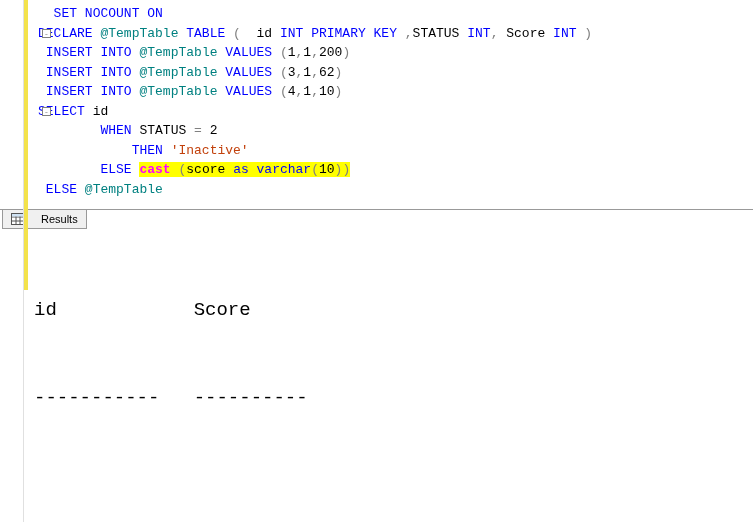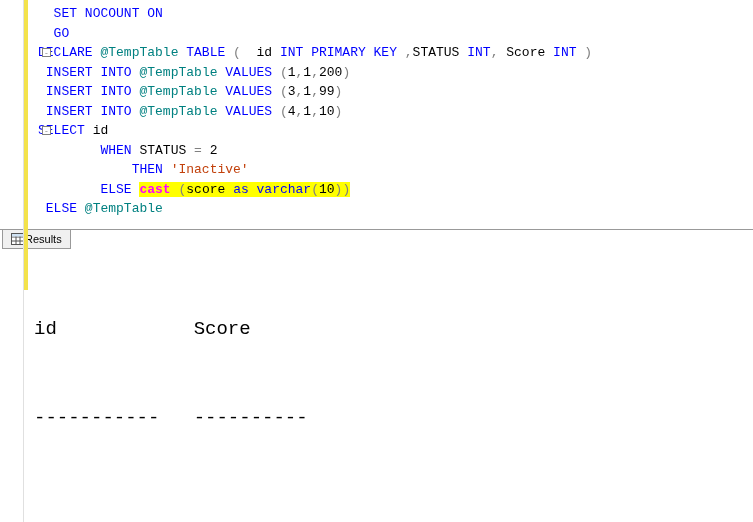--- a/index.html
+++ b/index.html
@@ -59,21 +59,21 @@
     text-align: center;
     color: #808080;
   }
   .results-panel {
     border-top: 1px solid #999;
     background: #fff;
   }
   .results-tab {
     display: inline-flex;
     align-items: center;
-    gap: 0;
+    gap: 16px;
     padding: 3px 8px;
     border: 1px solid #999;
     border-top: none;
     background: #f0f0f0;
     font-family: 'Segoe UI', Tahoma, sans-serif;
     font-size: 11px;
     margin-left: 2px;
   }
   .results-icon {
     width: 14px;
@@ -90,24 +90,23 @@
   .results-row { white-space: pre; }
 </style>
 </head>
 <body>
 
 <div class="editor">
   <div class="gutter"></div>
   <div class="yellow-bar"></div>
   <div class="content">
     <div class="line">  <span class="kw">SET</span> <span class="kw">NOCOUNT</span> <span class="kw">ON</span></div>
-    <div class="line">  <span class="kw">GO</span></div>
     <div class="line"><span class="collapse" style="top:5px;">-</span><span class="kw">DECLARE</span> <span class="var">@TempTable</span> <span class="kw">TABLE</span> <span class="op">(</span>  <span>id</span> <span class="dt">INT</span> <span class="kw">PRIMARY</span> <span class="kw">KEY</span> <span class="op">,</span><span>STATUS</span> <span class="dt">INT</span><span class="op">,</span> <span>Score</span> <span class="dt">INT</span> <span class="op">)</span></div>
     <div class="line"> <span class="kw">INSERT</span> <span class="kw">INTO</span> <span class="var">@TempTable</span> <span class="kw">VALUES</span> <span class="op">(</span><span>1</span><span class="op">,</span><span>1</span><span class="op">,</span><span>200</span><span class="op">)</span></div>
-    <div class="line"> <span class="kw">INSERT</span> <span class="kw">INTO</span> <span class="var">@TempTable</span> <span class="kw">VALUES</span> <span class="op">(</span><span>3</span><span class="op">,</span><span>1</span><span class="op">,</span><span>99</span><span class="op">)</span></div>
+    <div class="line"> <span class="kw">INSERT</span> <span class="kw">INTO</span> <span class="var">@TempTable</span> <span class="kw">VALUES</span> <span class="op">(</span><span>3</span><span class="op">,</span><span>1</span><span class="op">,</span><span>62</span><span class="op">)</span></div>
     <div class="line"> <span class="kw">INSERT</span> <span class="kw">INTO</span> <span class="var">@TempTable</span> <span class="kw">VALUES</span> <span class="op">(</span><span>4</span><span class="op">,</span><span>1</span><span class="op">,</span><span>10</span><span class="op">)</span></div>
     <div class="line"><span class="collapse" style="top:5px;">-</span><span class="kw">SELECT</span> <span>id</span></div>
     <div class="line">        <span class="kw">WHEN</span> <span>STATUS</span> <span class="op">=</span> <span>2</span></div>
     <div class="line">            <span class="kw">THEN</span> <span class="str">'Inactive'</span></div>
     <div class="line">        <span class="kw">ELSE</span> <span class="hl"><span class="func">cast</span> <span class="op">(</span><span>score</span> <span class="kw">as</span> <span class="dt">varchar</span><span class="op">(</span><span>10</span><span class="op">))</span></span></div>
     <div class="line"> <span class="kw">ELSE</span> <span class="var">@TempTable</span></div>
   </div>
 </div>
 
 <div class="results-panel">

